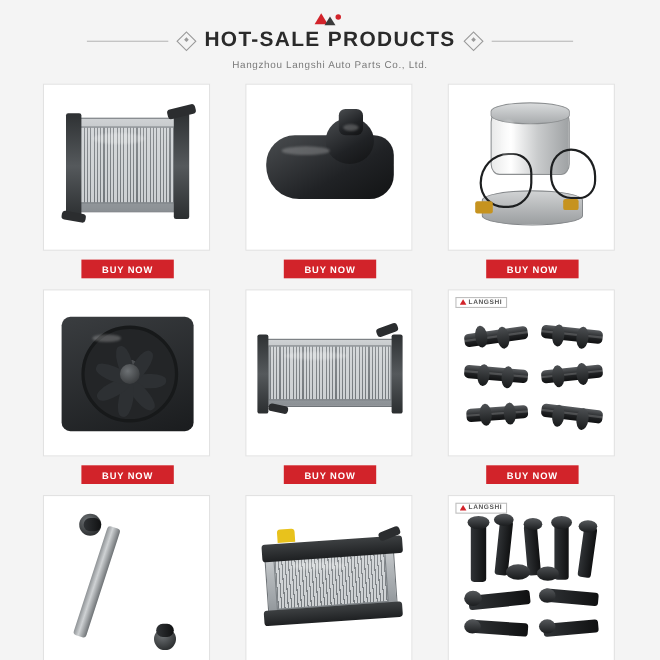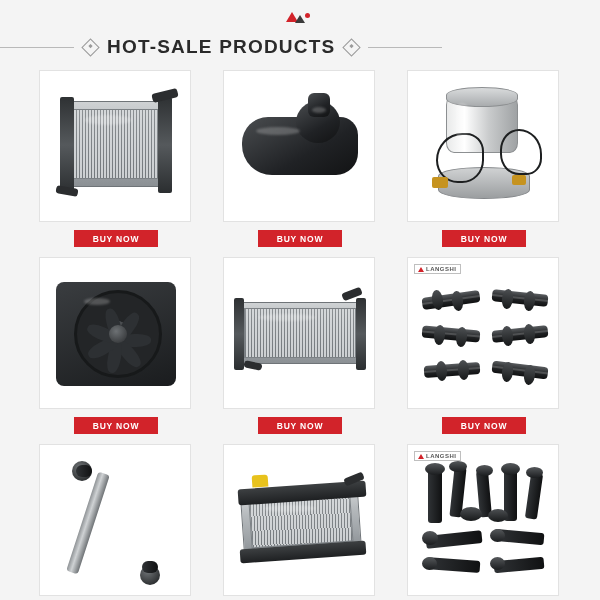--- a/index.html
+++ b/index.html
@@ -59,23 +59,23 @@
     left: 25px;
     width: 5px;
     height: 5px;
     background: #d2232a;
     border-radius: 50%;
   }
 
   .title-row {
     display: flex;
     align-items: center;
-    justify-content: flex-start;
+    justify-content: center;
     gap: 10px;
-    margin-top: 12px;
+    margin-top: 2px;
   }
   .title-line {
     width: 74px;
     height: 1px;
     background: #b9b9b9;
   }
   .title-orn {
     width: 11px;
     height: 11px;
     border: 1px solid #9a9a9a;
@@ -344,20 +344,21 @@
       <span class="tri2"></span>
       <span class="dot"></span>
     </div>
     <div class="title-row">
       <span class="title-line"></span>
       <span class="title-orn"></span>
       <span class="main-title">HOT-SALE PRODUCTS</span>
       <span class="title-orn"></span>
       <span class="title-line"></span>
     </div>
+    <div class="subtitle">Hangzhou Langshi Auto Parts Co., Ltd.</div>
   </div>
 
   <div class="grid">
 
     <div class="card">
       <div class="thumb">
         <div class="art">
           <div class="rad-body" style="left:24px;top:30px;width:104px;height:86px;"></div>
           <div class="rad-core" style="left:32px;top:38px;width:88px;height:70px;"></div>
           <div class="tank" style="left:20px;top:26px;width:14px;height:96px;"></div>

